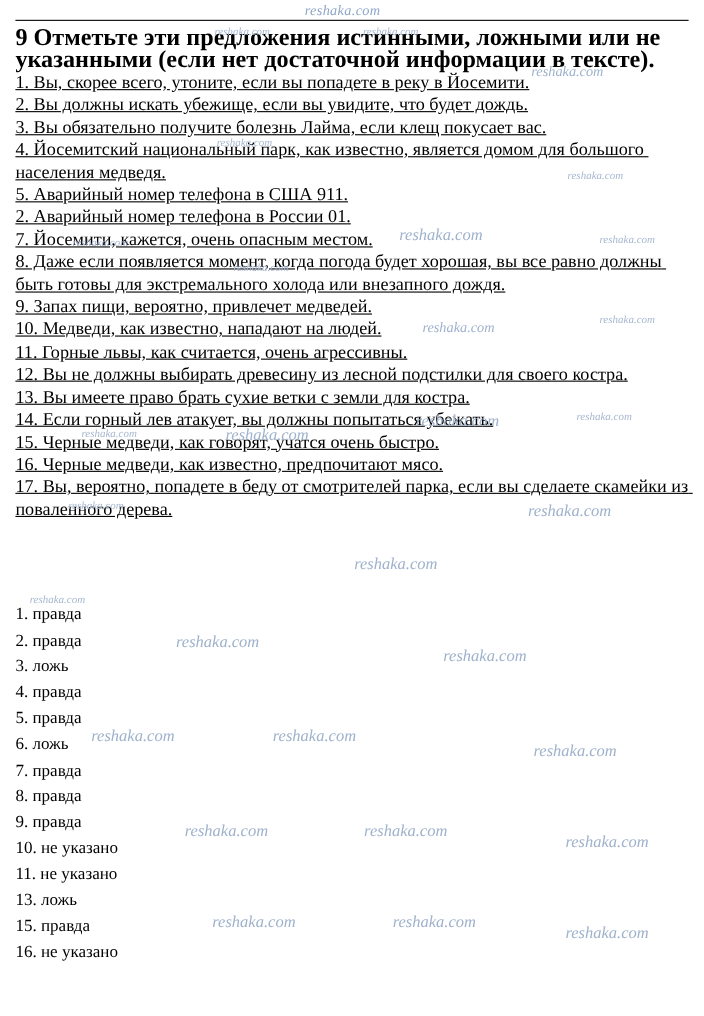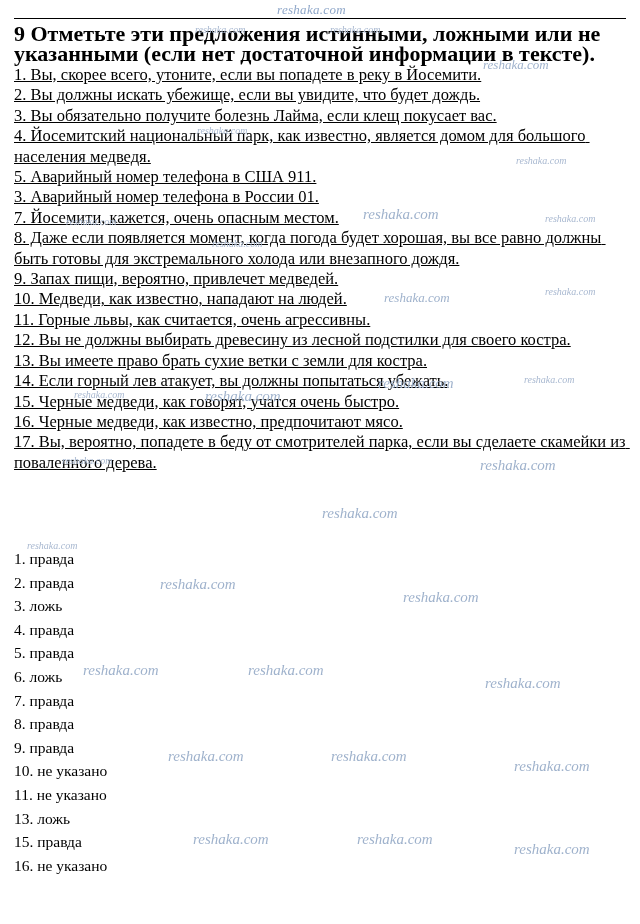--- a/index.html
+++ b/index.html
@@ -106,21 +106,21 @@
   <div class="rule"></div>
 
   <div class="content">
     <p class="task-title">9 Отметьте эти предложения истинными, ложными или не указанными (если нет достаточной информации в тексте).</p>
     <ol class="q-list">
       <li>1. Вы, скорее всего, утоните, если вы попадете в реку в Йосемити.</li>
       <li>2. Вы должны искать убежище, если вы увидите, что будет дождь.</li>
       <li>3. Вы обязательно получите болезнь Лайма, если клещ покусает вас.</li>
       <li>4. Йосемитский национальный парк, как известно, является домом для большого населения медведя.</li>
       <li>5. Аварийный номер телефона в США 911.</li>
-      <li>3. Аварийный номер телефона в России 01.</li>
+      <li>2. Аварийный номер телефона в России 01.</li>
       <li>7. Йосемити, кажется, очень опасным местом.</li>
       <li>8. Даже если появляется момент, когда погода будет хорошая, вы все равно должны быть готовы для экстремального холода или внезапного дождя.</li>
       <li>9. Запах пищи, вероятно, привлечет медведей.</li>
       <li>10. Медведи, как известно, нападают на людей.</li>
       <li>11. Горные львы, как считается, очень агрессивны.</li>
       <li>12. Вы не должны выбирать древесину из лесной подстилки для своего костра.</li>
       <li>13. Вы имеете право брать сухие ветки с земли для костра.</li>
       <li>14. Если горный лев атакует, вы должны попытаться убежать.</li>
       <li>15. Черные медведи, как говорят, учатся очень быстро.</li>
       <li>16. Черные медведи, как известно, предпочитают мясо.</li>

